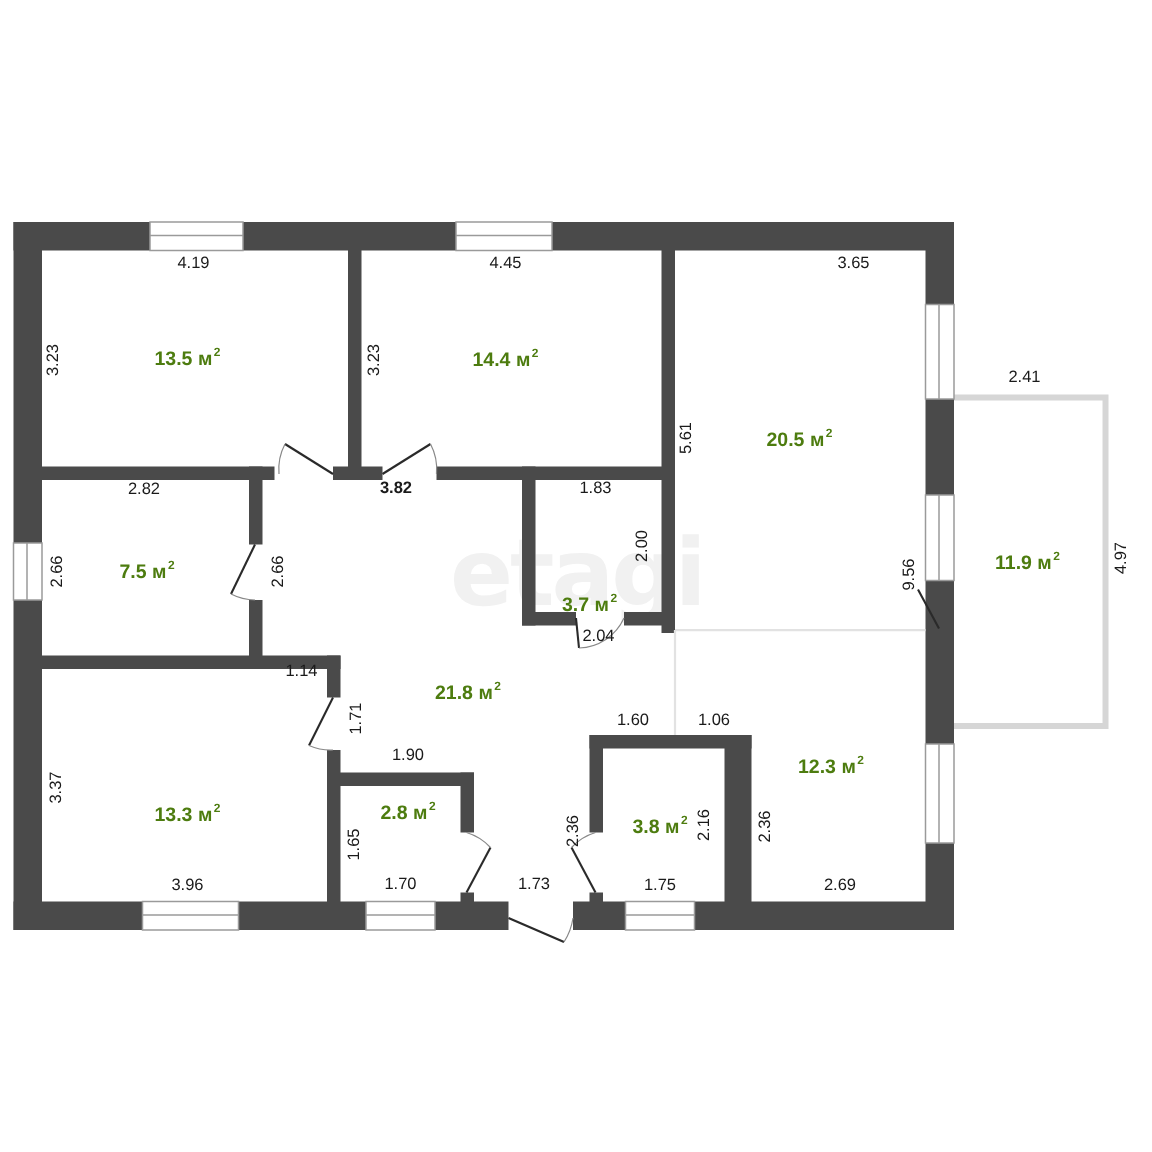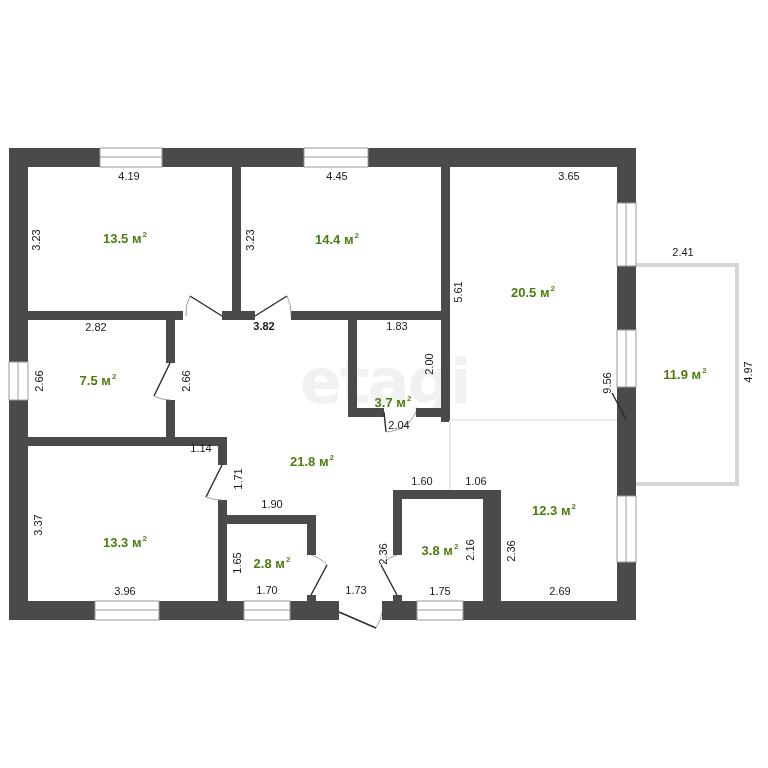--- a/index.html
+++ b/index.html
@@ -105,21 +105,21 @@
 </svg>
 
 <div class="area" style="left:125px;top:238px;"><span>13.5</span> <span>м</span><sup>2</sup></div>
 <div class="area" style="left:337px;top:239px;"><span>14.4</span> <span>м</span><sup>2</sup></div>
 <div class="area" style="left:533px;top:292px;"><span>20.5</span> <span>м</span><sup>2</sup></div>
 <div class="area" style="left:685px;top:374px;"><span>11.9</span> <span>м</span><sup>2</sup></div>
 <div class="area" style="left:98px;top:380px;"><span>7.5</span> <span>м</span><sup>2</sup></div>
 <div class="area" style="left:393px;top:366px;margin-top:36px;"><span>3.7</span> <span>м</span><sup>2</sup></div>
 <div class="area" style="left:312px;top:461px;"><span>21.8</span> <span>м</span><sup>2</sup></div>
 <div class="area" style="left:125px;top:525px;margin-top:17px;"><span>13.3</span> <span>м</span><sup>2</sup></div>
-<div class="area" style="left:272px;top:563px;"><span>2.8</span> <span>м</span><sup>2</sup></div>
+<div class="area" style="left:272px;top:541px;"><span>2.8</span> <span>м</span><sup>2</sup></div>
 <div class="area" style="left:440px;top:550px;"><span>3.8</span> <span>м</span><sup>2</sup></div>
 <div class="area" style="left:554px;top:510px;"><span>12.3</span> <span>м</span><sup>2</sup></div>
 
 <div class="lbl" style="left:129px;top:176px;">4.19</div>
 <div class="lbl v" style="left:36px;top:240px;">3.23</div>
 <div class="lbl" style="left:337px;top:176px;">4.45</div>
 <div class="lbl v" style="left:250px;top:240px;">3.23</div>
 <div class="lbl" style="left:537px;top:176px;margin-left:32px;">3.65</div>
 <div class="lbl v" style="left:458px;top:292px;">5.61</div>
 <div class="lbl" style="left:683px;top:252px;">2.41</div>

